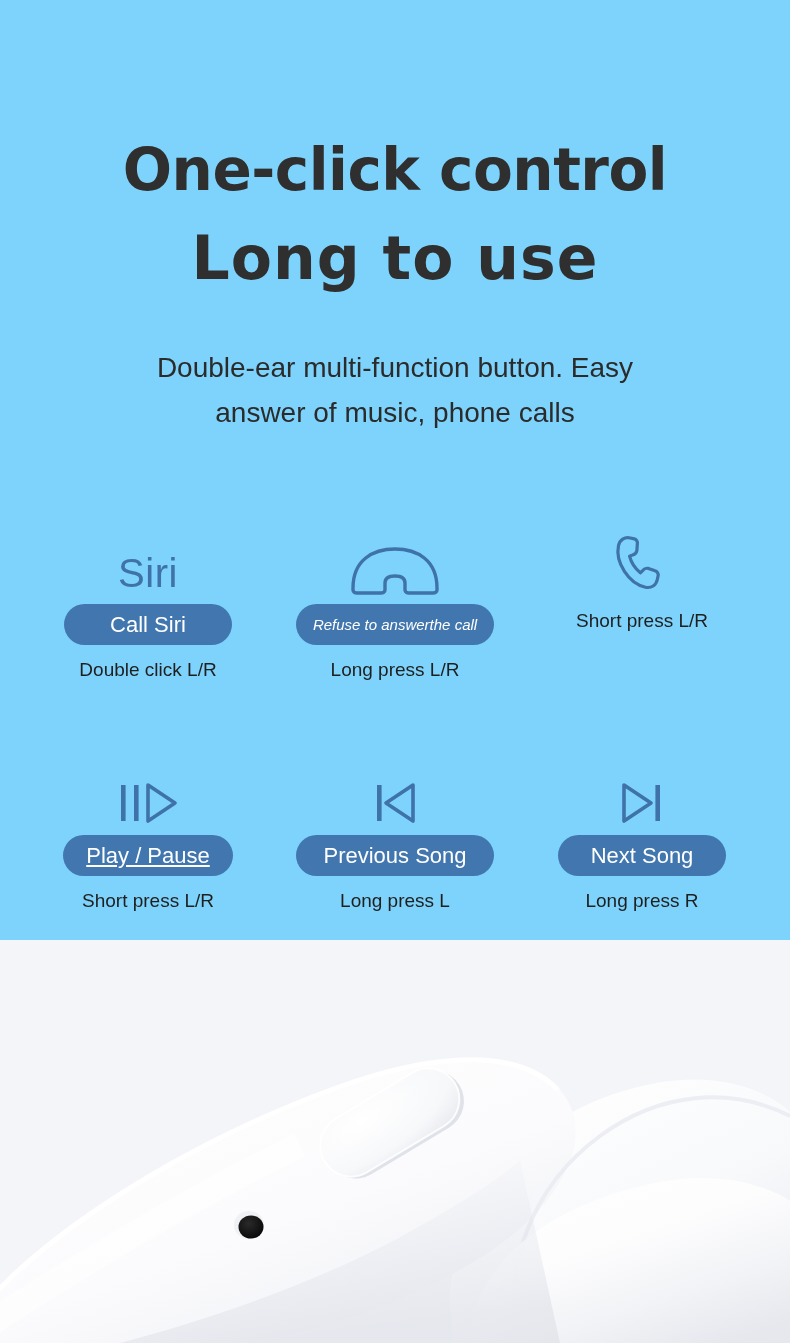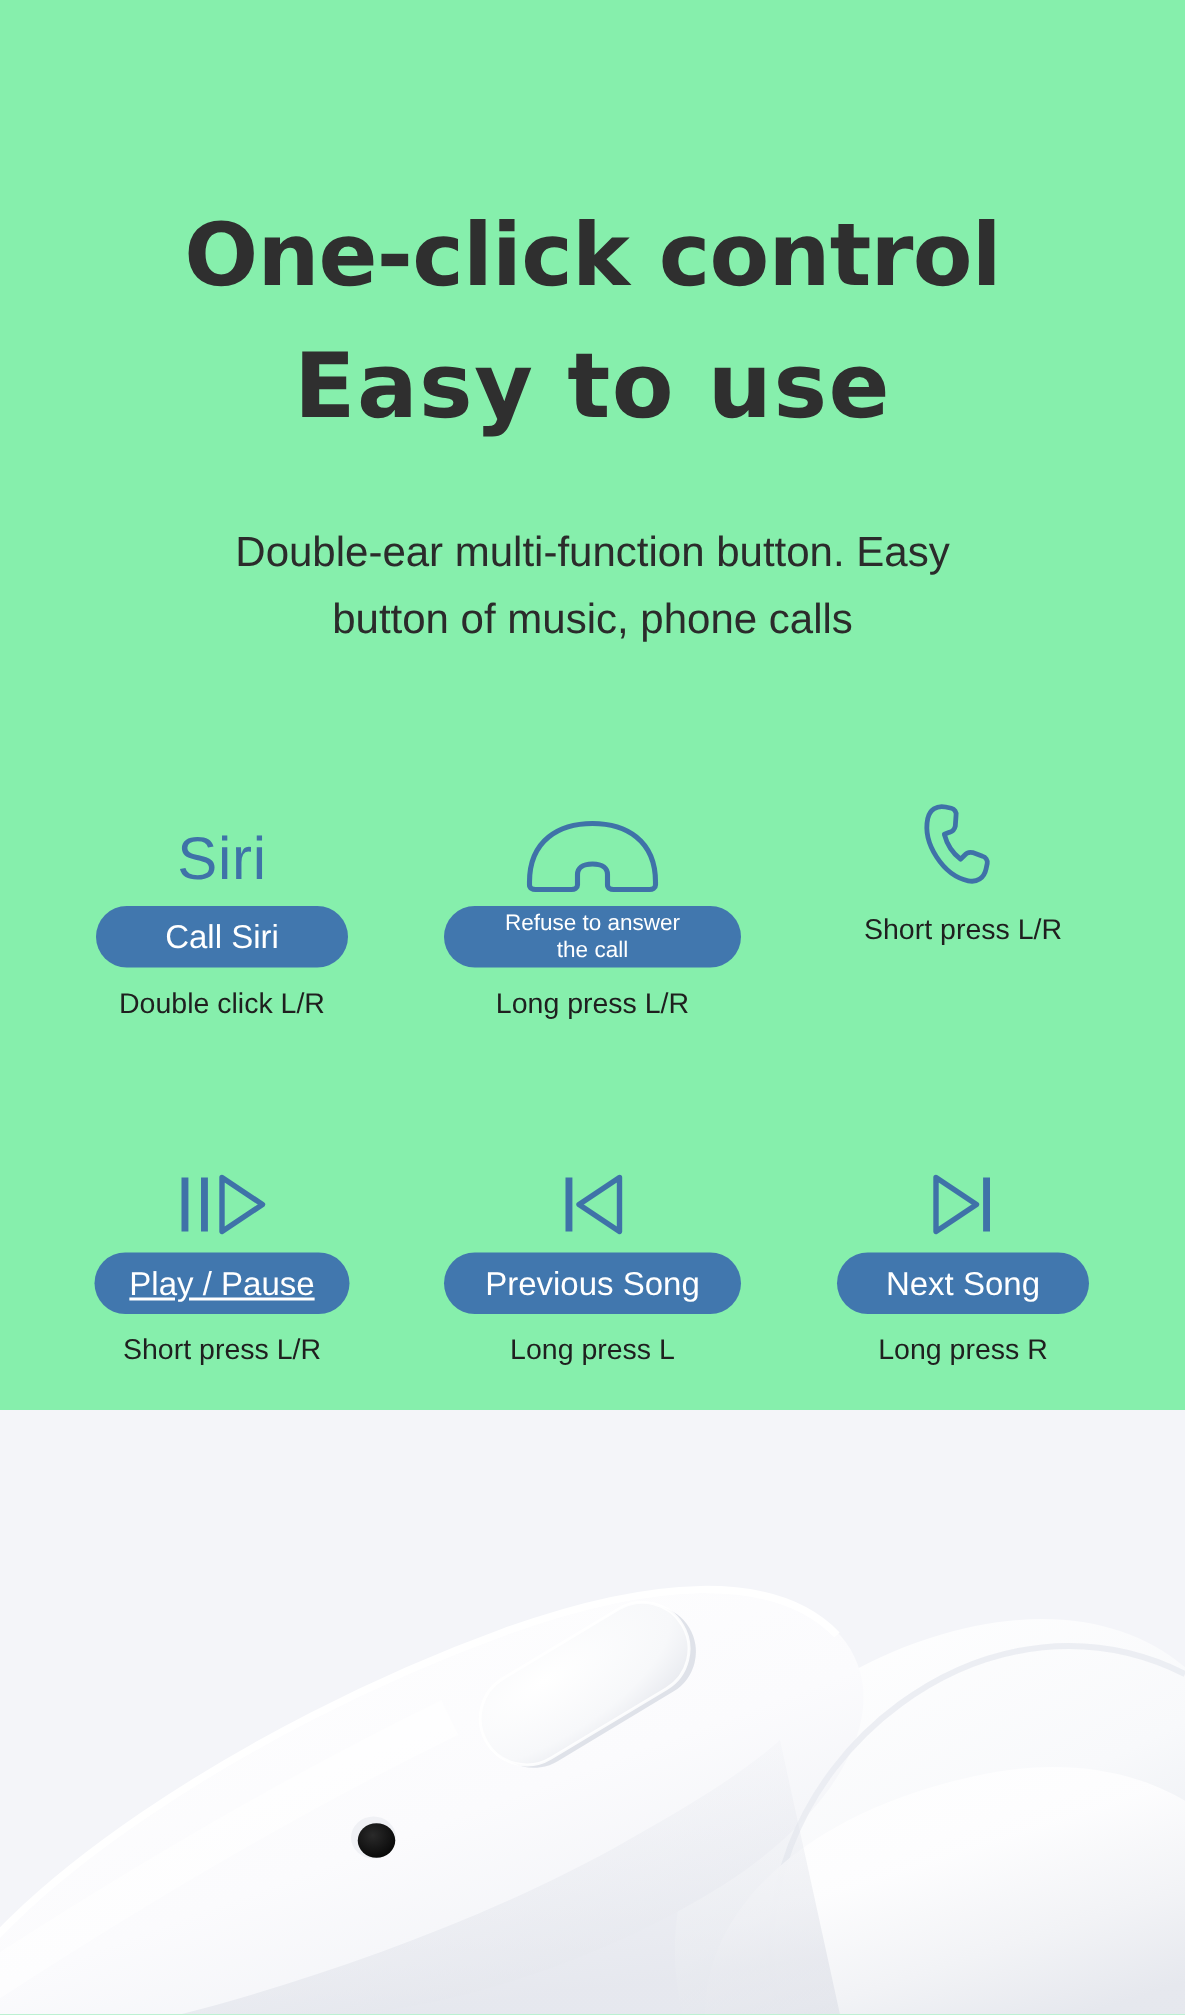--- a/index.html
+++ b/index.html
@@ -12,21 +12,21 @@
     height: 1343px;
     overflow: hidden;
     background: #f4f5f9;
     font-family: "Liberation Sans", sans-serif;
     -webkit-font-smoothing: antialiased;
   }
   .page {
     position: relative;
     width: 790px;
     height: 1343px;
-    background: #86efac;
+    background: #7dd3fc;
     overflow: hidden;
   }
 
   
   .headline {
     position: absolute;
     left: 0;
     top: 126px;
     width: 790px;
     text-align: center;
@@ -109,21 +109,21 @@
     border: none;
     height: 41px;
     padding: 0 22px;
     font-family: "Liberation Sans", sans-serif;
   }
   .pill .pill-text {
     font-size: 22px;
     line-height: 26px;
     white-space: nowrap;
   }
-  .pill.two-line { flex-direction: column; padding: 0 18px; }
+  .pill.two-line { flex-direction: row; padding: 0 18px; font-style: italic; }
   .pill.two-line .pill-text {
     font-size: 15px;
     line-height: 18px;
   }
   .pill.w1 { width: 168px; }
   .pill.w2 { width: 198px; }
   .pill.w3 { width: 210px; }
   .pill.w4 { width: 170px; text-decoration: underline; }
   .pill.w5 { width: 198px; }
   .pill.w6 { width: 168px; }
@@ -148,26 +148,26 @@
   }
   .photo svg { display: block; }
 </style>
 </head>
 <body>
 
 <div class="page">
 
   <div class="headline">
     <span class="headline-line l1">One-click control</span>
-    <span class="headline-line l2">Easy to use</span>
+    <span class="headline-line l2">Long to use</span>
   </div>
 
   <div class="subtitle">
     <span>Double-ear multi-function button. Easy</span>
-    <span>button of music, phone calls</span>
+    <span>answer of music, phone calls</span>
   </div>
 
   <div class="grid">
 
     <div class="grid-row row1">
 
       <div class="cell">
         <div class="icon-slot">
           <span class="siri-word">Siri</span>
         </div>

